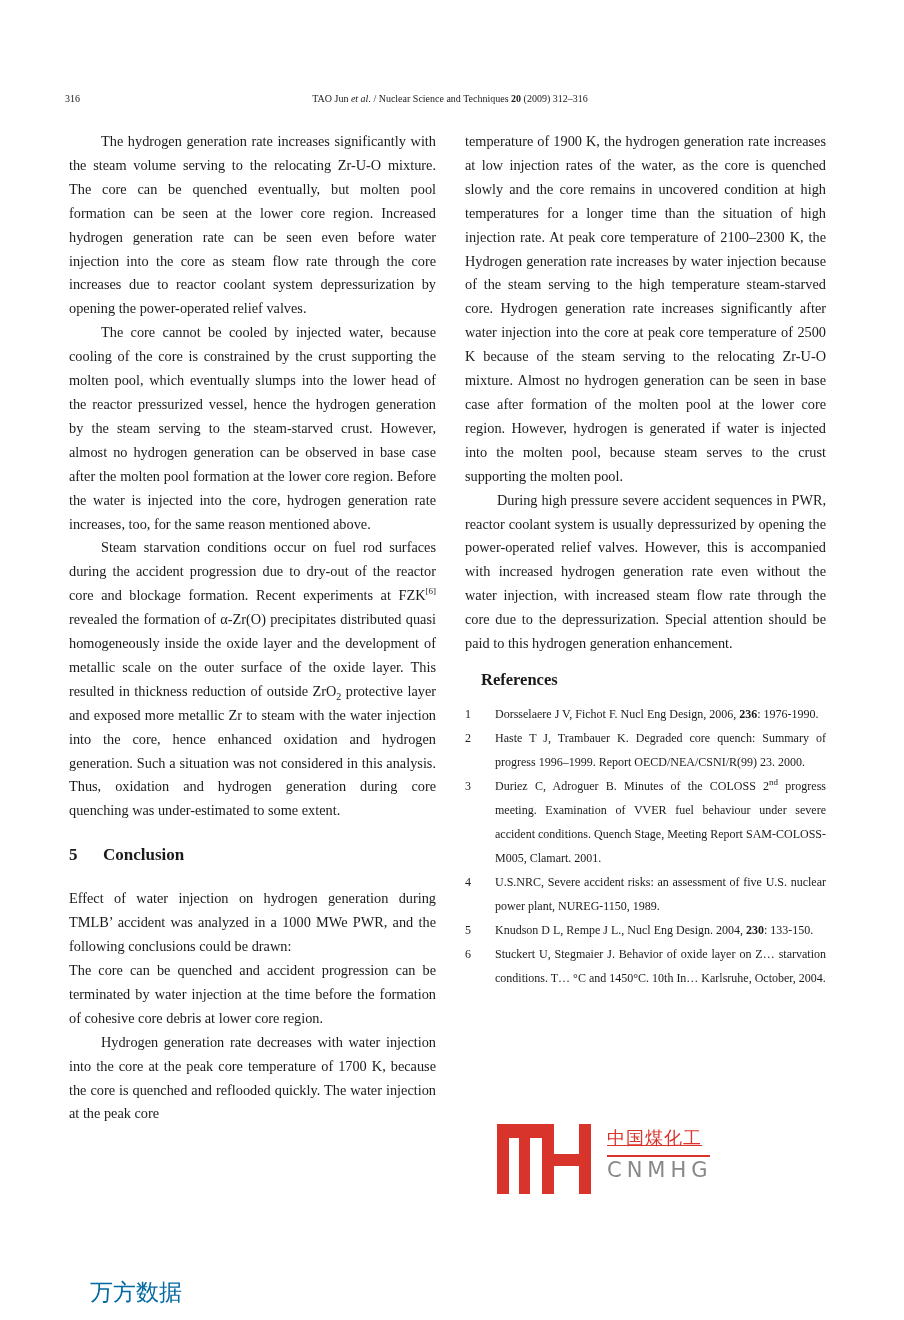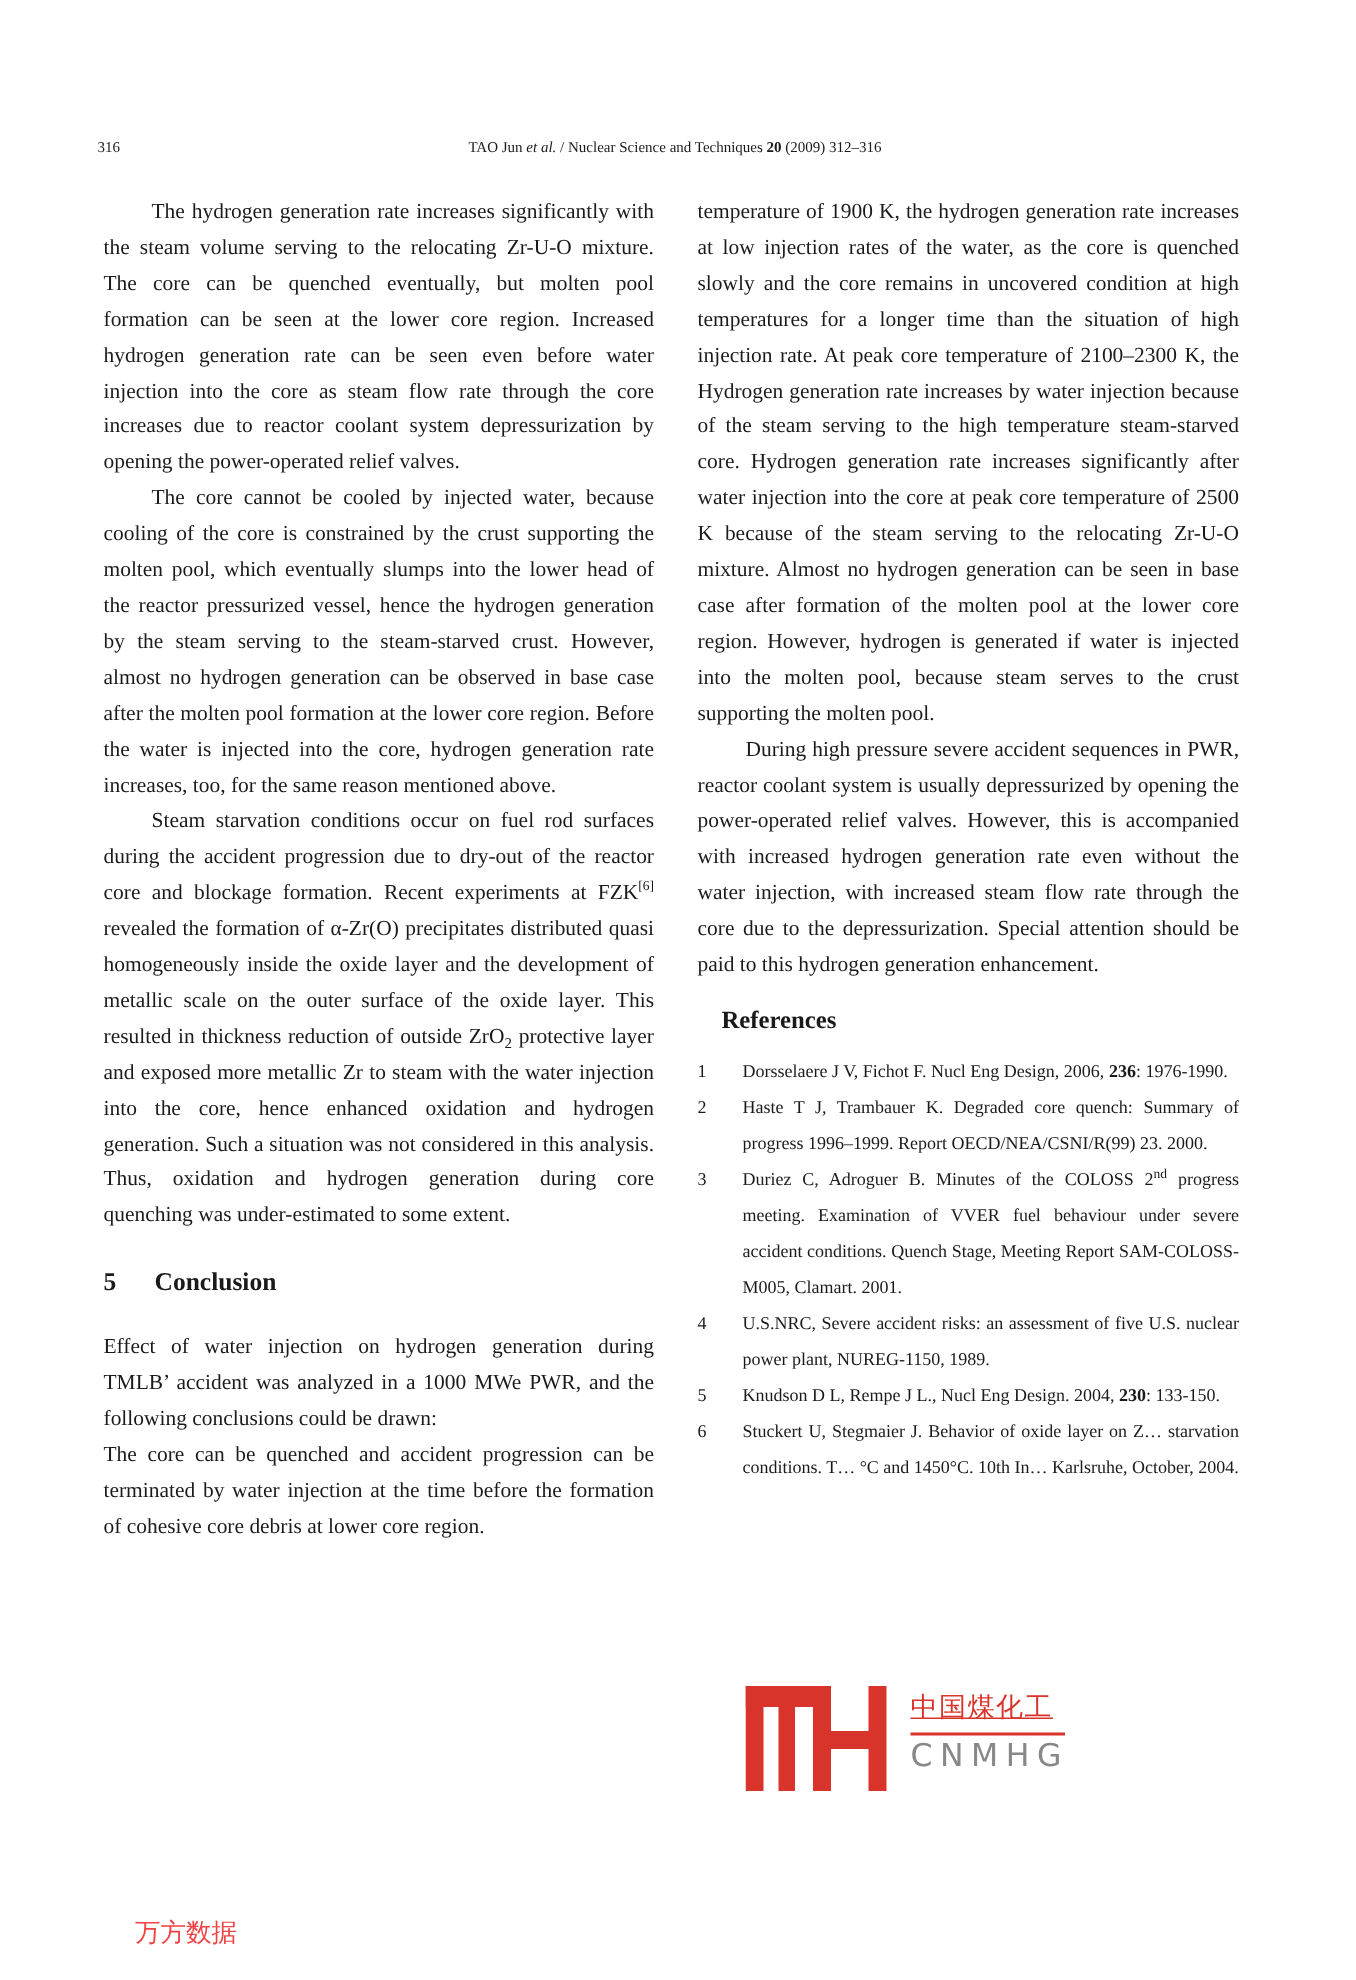--- a/index.html
+++ b/index.html
@@ -26,21 +26,21 @@
   .ref .rtext { flex: 1; text-align: justify; font-family: Liberation Serif, serif; }
   .ref b { font-weight: bold; }
   .watermark { position: absolute; left: 497px; top: 1124px; width: 215px; height: 70px; }
   .wm-mark { position: absolute; left: 0; top: 0; width: 95px; height: 70px; }
   .wm-cn { position: absolute; left: 110px; top: 2px; font-family: "DejaVu Sans", sans-serif;
            font-size: 18px; color: #d9342b; letter-spacing: 1px; white-space: nowrap; text-decoration: underline; }
   .wm-line { position: absolute; left: 110px; top: 31px; width: 103px; height: 1.5px; background: #d9342b; }
   .wm-en { position: absolute; left: 110px; top: 34px; font-family: "DejaVu Sans", sans-serif;
            font-size: 21px; color: #888; letter-spacing: 5px; white-space: nowrap; }
   .footer { position: absolute; left: 90px; top: 1277px; font-family: "DejaVu Sans", sans-serif;
-            font-size: 17px; color: #ef4444; }
+            font-size: 23px; color: #0369a1; }
 </style>
 </head>
 <body>
 
 <div class="running-head">
   <span class="page-num">316</span>
   <div class="journal">
     <span>TAO Jun</span>
     <i>et al.</i>
     <span>/ Nuclear Science and Techniques</span>
@@ -51,20 +51,21 @@
 
 <div class="col col-left">
   <p class="indent">The hydrogen generation rate increases significantly with the steam volume serving to the relocating Zr-U-O mixture. The core can be quenched eventually, but molten pool formation can be seen at the lower core region. Increased hydrogen generation rate can be seen even before water injection into the core as steam flow rate through the core increases due to reactor coolant system depressurization by opening the power-operated relief valves.</p>
   <p class="indent">The core cannot be cooled by injected water, because cooling of the core is constrained by the crust supporting the molten pool, which eventually slumps into the lower head of the reactor pressurized vessel, hence the hydrogen generation by the steam serving to the steam-starved crust. However, almost no hydrogen generation can be observed in base case after the molten pool formation at the lower core region. Before the water is injected into the core, hydrogen generation rate increases, too, for the same reason mentioned above.</p>
   <p class="indent"><span>Steam starvation conditions occur on fuel rod surfaces during the accident progression due to dry-out of the reactor core and blockage formation. Recent experiments at FZK</span><sup>[6]</sup><span> revealed the formation of α-Zr(O) precipitates distributed quasi homogeneously inside the oxide layer and the development of metallic scale on the outer surface of the oxide layer. This resulted in thickness reduction of outside ZrO</span><sub>2</sub><span> protective layer and exposed more metallic Zr to steam with the water injection into the core, hence enhanced oxidation and hydrogen generation. Such a situation was not considered in this analysis. Thus, oxidation and hydrogen generation during core quenching was under-estimated to some extent.</span></p>
   <div class="sec-heading">
     <span class="num">5</span><span>Conclusion</span>
   </div>
   <p>Effect of water injection on hydrogen generation during TMLB’ accident was analyzed in a 1000 MWe PWR, and the following conclusions could be drawn:</p>
   <p>The core can be quenched and accident progression can be terminated by water injection at the time before the formation of cohesive core debris at lower core region.</p>
+  <p class="indent">Hydrogen generation rate decreases with water injection into the core at the peak core temperature of 1700 K, because the core is quenched and reflooded quickly. The water injection at the peak core</p>
 </div>
 
 <div class="col col-right">
   <p>temperature of 1900 K, the hydrogen generation rate increases at low injection rates of the water, as the core is quenched slowly and the core remains in uncovered condition at high temperatures for a longer time than the situation of high injection rate. At peak core temperature of 2100–2300 K, the Hydrogen generation rate increases by water injection because of the steam serving to the high temperature steam-starved core. Hydrogen generation rate increases significantly after water injection into the core at peak core temperature of 2500 K because of the steam serving to the relocating Zr-U-O mixture. Almost no hydrogen generation can be seen in base case after formation of the molten pool at the lower core region. However, hydrogen is generated if water is injected into the molten pool, because steam serves to the crust supporting the molten pool.</p>
   <p class="indent">During high pressure severe accident sequences in PWR, reactor coolant system is usually depressurized by opening the power-operated relief valves. However, this is accompanied with increased hydrogen generation rate even without the water injection, with increased steam flow rate through the core due to the depressurization. Special attention should be paid to this hydrogen generation enhancement.</p>
   <div class="refs-title">References</div>
   <div>
     <div class="ref">
       <span class="rnum">1</span>
       <span class="rtext"><span>Dorsselaere J V, Fichot F. Nucl Eng Design, 2006, </span><b>236</b><span>: 1976-1990.</span></span>

